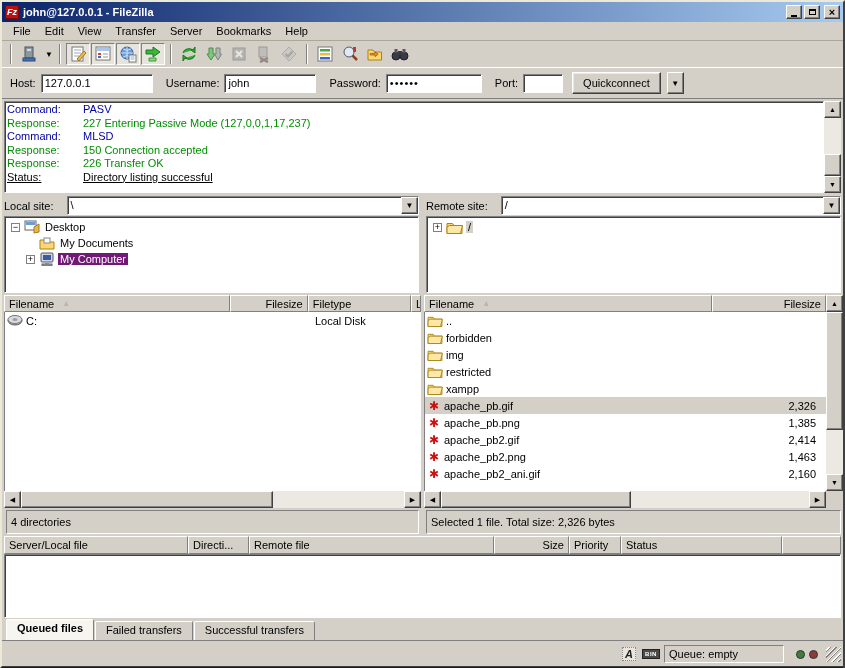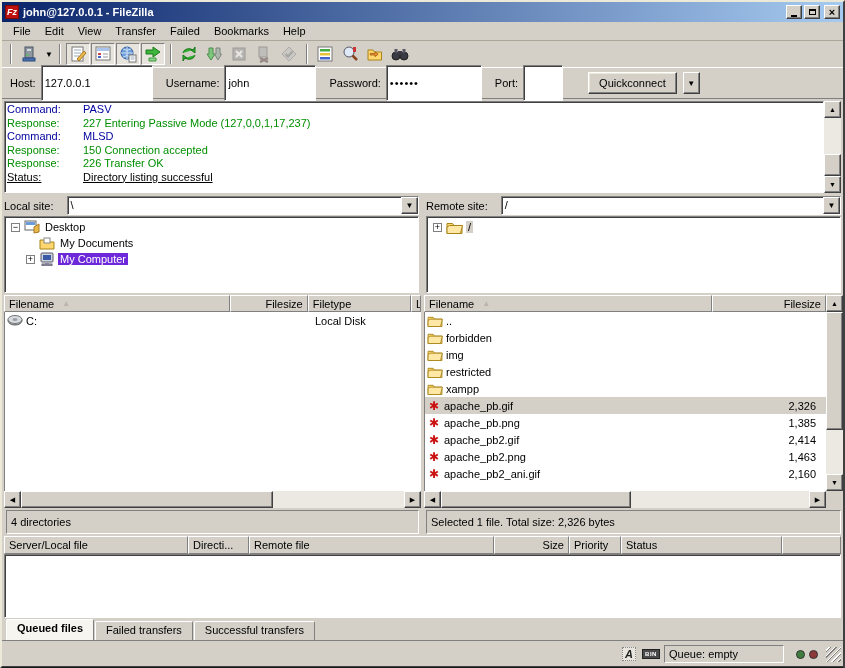--- a/index.html
+++ b/index.html
@@ -23,21 +23,21 @@
   .toolbar { height:27px; display:flex; align-items:center; padding-left:4px; gap:1px; flex:none; border-bottom:1px solid #fff; }
   .tsep { width:2px; height:20px; border-left:1px solid #808080; border-right:1px solid #fff; margin:0 4px; }
   .tbtn { width:24px; height:22px; display:flex; align-items:center; justify-content:center; border:1px solid transparent; position:relative; }
   .tbtn.pressed { border-color:#808080 #fff #fff #808080; background:#e7e4dd; }
   .tbtn.disabled { filter:grayscale(.9); opacity:.5; }
   .drop { font-size:8px; color:#000; margin-left:2px; }
 
   
   .quickbar { height:31px; display:flex; align-items:center; padding-left:8px; gap:5px; flex:none; border-bottom:1px solid #808080; }
   .qlabel { font-size:11px; }
-  .field { height:36px; background:#fff; border:1px solid; border-color:#808080 #fff #fff #808080; box-shadow:inset 1px 1px 0 #404040; font-size:11px; padding:0 3px; }
+  .field { height:19px; background:#fff; border:1px solid; border-color:#808080 #fff #fff #808080; box-shadow:inset 1px 1px 0 #404040; font-size:11px; padding:0 3px; }
   .qbtn { height:22px; background:#d4d0c8; border:1px solid; border-color:#fff #404040 #404040 #fff; box-shadow:inset -1px -1px 0 #808080, inset 1px 1px 0 #ece9d8; font-size:11px; padding:0 10px; }
   .qdrop { width:17px; height:22px; background:#d4d0c8; border:1px solid; border-color:#fff #404040 #404040 #fff; box-shadow:inset -1px -1px 0 #808080; font-size:8px; display:flex; align-items:center; justify-content:center; margin-left:1px; }
 
   .sunken { border:1px solid; border-color:#808080 #fff #fff #808080; box-shadow:inset 1px 1px 0 #404040; background:#fff; }
 
   
   .logwrap { height:92px; margin:2px 2px 0 2px; flex:none; display:flex; }
   .log { flex:1; overflow:hidden; padding:1px 2px; }
   .logline { display:flex; font-size:11px; line-height:13.5px; white-space:nowrap; }
   .loglabel { width:76px; flex:none; }
@@ -57,21 +57,21 @@
   .sitepanel { width:419px; display:flex; flex-direction:column; }
   .splitterv { width:3px; flex:none; }
   .comborow { height:21px; display:flex; align-items:center; padding:0 2px; gap:13px; flex:none; }
   .combo { flex:1; height:19px; display:flex; background:#fff; border:1px solid; border-color:#808080 #fff #fff #808080; box-shadow:inset 1px 1px 0 #404040; }
   .combo .val { flex:1; font-size:11px; padding:2px 3px; }
   .combo .cbtn { width:17px; background:#d4d0c8; border:1px solid; border-color:#fff #404040 #404040 #fff; box-shadow:inset -1px -1px 0 #808080; font-size:8px; display:flex; align-items:center; justify-content:center; }
   .treearea { flex:1; margin:0 2px 2px 2px; overflow:hidden; padding:2px 0; }
   .treerow { display:flex; align-items:center; height:16px; font-size:11px; white-space:nowrap; }
   .expander { width:9px; height:9px; background:#fff; border:1px solid #808080; font-size:9px; line-height:7px; text-align:center; color:#000; margin-right:4px; flex:none; }
   .tlabel { padding:0 2px; }
-  .tlabel.sel { background:#6d28d9; color:#fff; }
+  .tlabel.sel { background:#701a75; color:#fff; }
   .tlabel.graysel { background:#d4d0c8; }
 
   
   .listsrow { display:flex; flex:none; }
   .listpanel { width:419px; display:flex; flex-direction:column; }
   .colhdr { height:17px; display:flex; flex:none; }
   .hcell { background:#d4d0c8; border:1px solid; border-color:#fff #808080 #808080 #fff; font-size:11px; padding:1px 4px; display:flex; align-items:center; overflow:hidden; white-space:nowrap; }
   .hcell.r { justify-content:flex-end; }
   .sortmark { color:#b8b4ac; font-size:8px; margin-left:8px; }
   .listbody { flex:1; overflow:hidden; }
@@ -119,21 +119,21 @@
     <div class="winbtn" style="margin-left:4px">
         <span class="glyph-close">×</span>
       </div>
   </div>
 
   <div class="menubar">
     <span class="menuitem">File</span>
     <span class="menuitem">Edit</span>
     <span class="menuitem">View</span>
     <span class="menuitem">Transfer</span>
-    <span class="menuitem">Failed</span>
+    <span class="menuitem">Server</span>
     <span class="menuitem">Bookmarks</span>
     <span class="menuitem">Help</span>
   </div>
 
   <div class="toolbar">
     <div class="tsep"></div>
     <div class="tbtn">
       <svg width="18" height="18" viewBox="0 0 18 18">
           <rect x="5" y="2" width="8" height="11" fill="#8e96a0" stroke="#4a5560"></rect>
           <rect x="7" y="4" width="4" height="2" fill="#d4dbe2"></rect>
@@ -245,21 +245,21 @@
 
   <div class="quickbar">
     <span class="qlabel">Host:</span>
     <input class="field" style="width: 112px;" value="127.0.0.1">
     <span class="qlabel" style="margin-left:8px">Username:</span>
     <input class="field" style="width: 92px;" value="john">
     <span class="qlabel" style="margin-left:8px">Password:</span>
     <input class="field" style="width: 96px; letter-spacing: 1px;" value="••••••">
     <span class="qlabel" style="margin-left:8px">Port:</span>
     <input class="field" style="width: 40px;" value="">
-    <button class="qbtn" style="margin-left:20px">Quickconnect</button>
+    <button class="qbtn" style="margin-left:4px">Quickconnect</button>
     <div class="qdrop">
         <span>▼</span>
       </div>
   </div>
 
   <div class="logwrap">
     <div class="log sunken">
       <div class="logline command">
           <span class="loglabel">Command:</span>
           <span>PASV</span>

